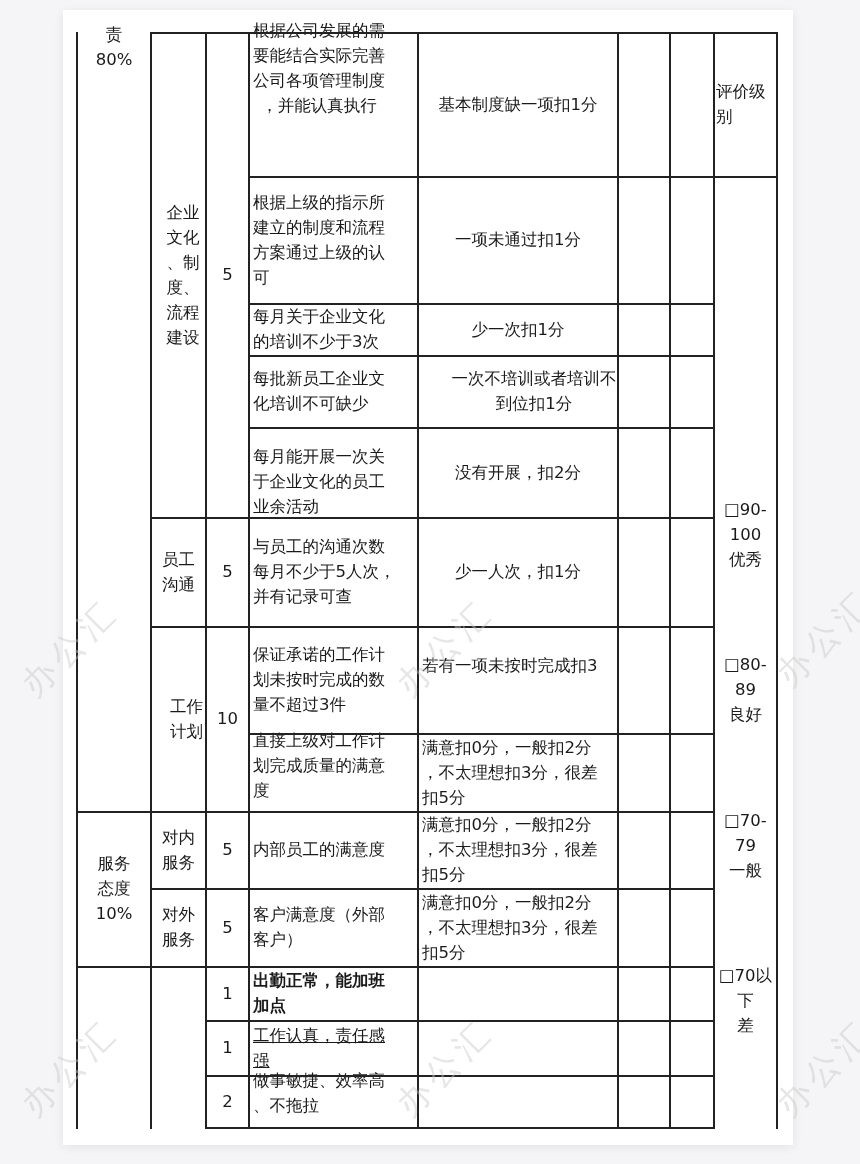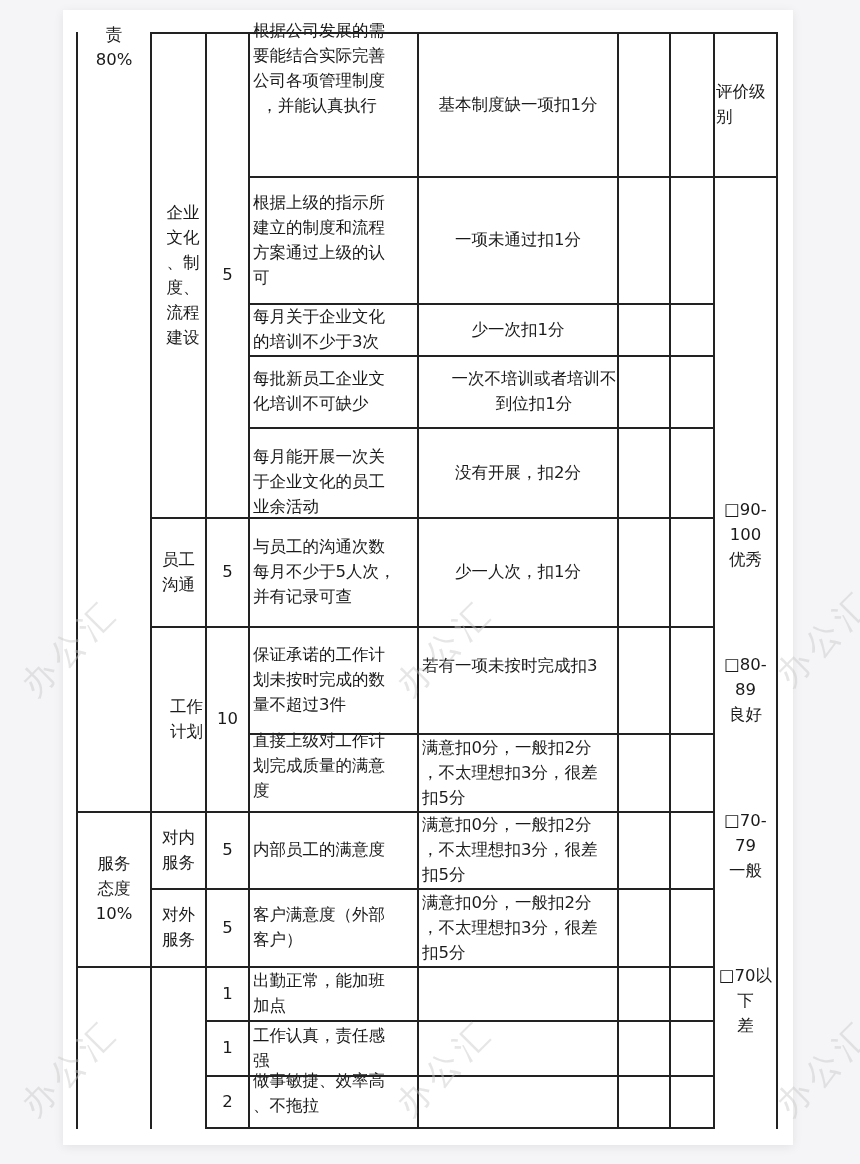--- a/index.html
+++ b/index.html
@@ -207,28 +207,28 @@
     </div>
   </div>
 <div class="cell left" style="left: 419px; top: 888px; width: 198px; height: 78px;">
     <div>
       <span>满意扣0分，一般扣2分</span>
       <span>，不太理想扣3分，很差</span>
       <span>扣5分</span>
     </div>
   </div>
 <div class="cell center" style="left: 207px; top: 966px; width: 41px; height: 54px;">1</div>
-<div class="cell left" style="left: 250px; top: 966px; width: 178px; height: 54px;">
+<div class="cell left" style="left: 250px; top: 966px; width: 178px; height: 54px; font-weight: bold;">
     <div>
       <span>出勤正常，能加班</span>
       <span>加点</span>
     </div>
   </div>
 <div class="cell center" style="left: 207px; top: 1020px; width: 41px; height: 55px;">1</div>
-<div class="cell left" style="left: 250px; top: 1020px; width: 167px; height: 55px;">
+<div class="cell left" style="left: 250px; top: 1020px; width: 167px; height: 55px; text-decoration: underline;">
     <div>
       <span>工作认真，责任感</span>
       <span>强</span>
     </div>
   </div>
 <div class="cell center" style="left: 207px; top: 1075px; width: 41px; height: 52px;">2</div>
 <div class="cell left" style="left: 250px; top: 1075px; width: 167px; height: 36px;">
     <div>
       <span>做事敏捷、效率高</span>
       <span>、不拖拉</span>

